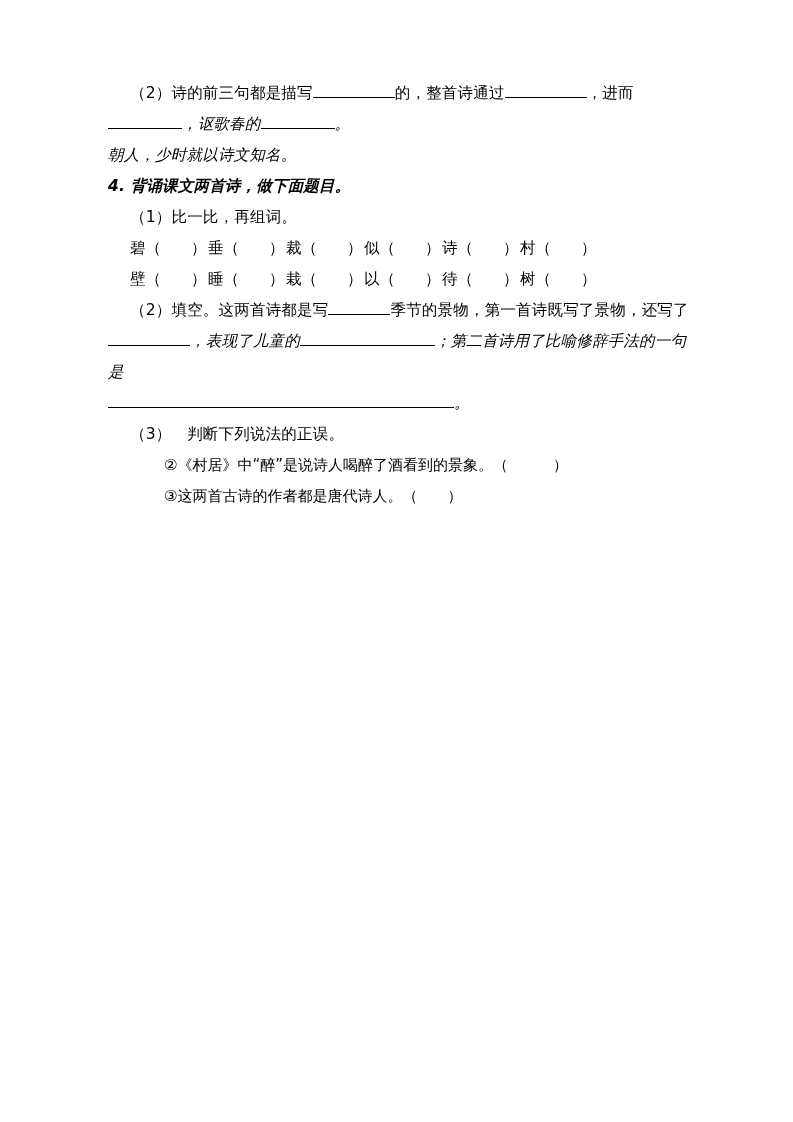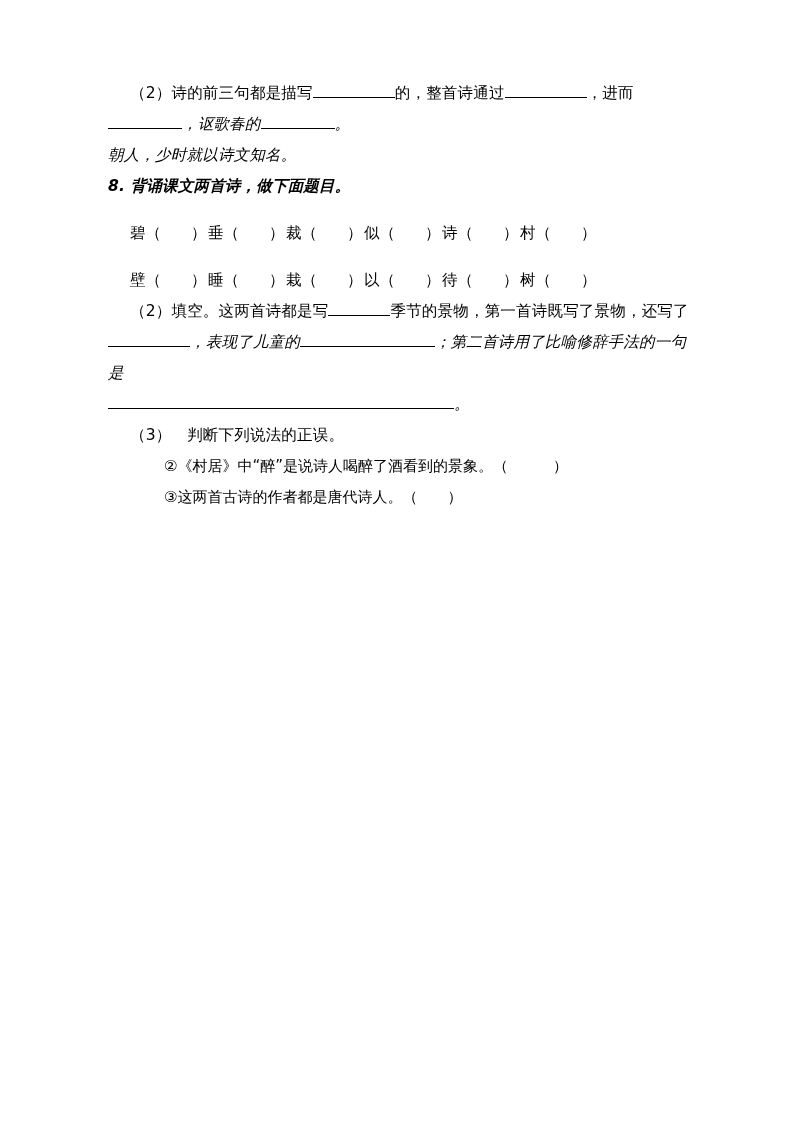--- a/index.html
+++ b/index.html
@@ -45,21 +45,20 @@
   }
   .b-lg { width: 82px; }
   .b-md { width: 74px; }
   .b-sm { width: 62px; }
   .b-xxl { width: 135px; }
   .b-vlong { width: 346px; }
   .cols {
     padding-left: 22px;
     font-size: 15.5px;
     line-height: 31px;
-    margin-top: 16px;
   }
   .cols .cell {
     display: inline-block;
     width: 78px;
   }
   .sub {
     padding-left: 56px;
     font-size: 15px;
     line-height: 31px;
   }
@@ -71,22 +70,23 @@
 <div class="page">
   <div class="content">
 
     <div class="line indent2"><span>（2）诗的前三句都是描写</span><span class="blank b-lg"></span><span>的，整首诗通过</span><span class="blank b-lg"></span><span>，进而</span></div>
 
     <div class="line noindent"><span class="blank b-md"></span><span>，讴歌春的</span><span class="blank b-md"></span><span>。</span></div>
 
 
     <div class="line noindent"><span>朝人，少时就以诗文知名。</span></div>
 
-    <div class="line noindent bold">8. 背诵课文两首诗，做下面题目。</div>
+    <div class="line noindent bold">4. 背诵课文两首诗，做下面题目。</div>
 
+    <div class="line indent2">（1）比一比，再组词。</div>
 
     <div class="cols">
       <span class="cell"><span>碧（</span><span class="gap"></span><span>）</span></span><span class="cell"><span>垂（</span><span class="gap"></span><span>）</span></span><span class="cell"><span>裁（</span><span class="gap"></span><span>）</span></span><span class="cell"><span>似（</span><span class="gap"></span><span>）</span></span><span class="cell"><span>诗（</span><span class="gap"></span><span>）</span></span><span class="cell"><span>村（</span><span class="gap"></span><span>）</span></span>
     </div>
 
     <div class="cols">
       <span class="cell"><span>壁（</span><span class="gap"></span><span>）</span></span><span class="cell"><span>睡（</span><span class="gap"></span><span>）</span></span><span class="cell"><span>栽（</span><span class="gap"></span><span>）</span></span><span class="cell"><span>以（</span><span class="gap"></span><span>）</span></span><span class="cell"><span>待（</span><span class="gap"></span><span>）</span></span><span class="cell"><span>树（</span><span class="gap"></span><span>）</span></span>
     </div>
 
     <div class="line indent2"><span>（2）填空。这两首诗都是写</span><span class="blank b-sm"></span><span>季节的景物，第一首诗既写了景物，还写了</span></div>

